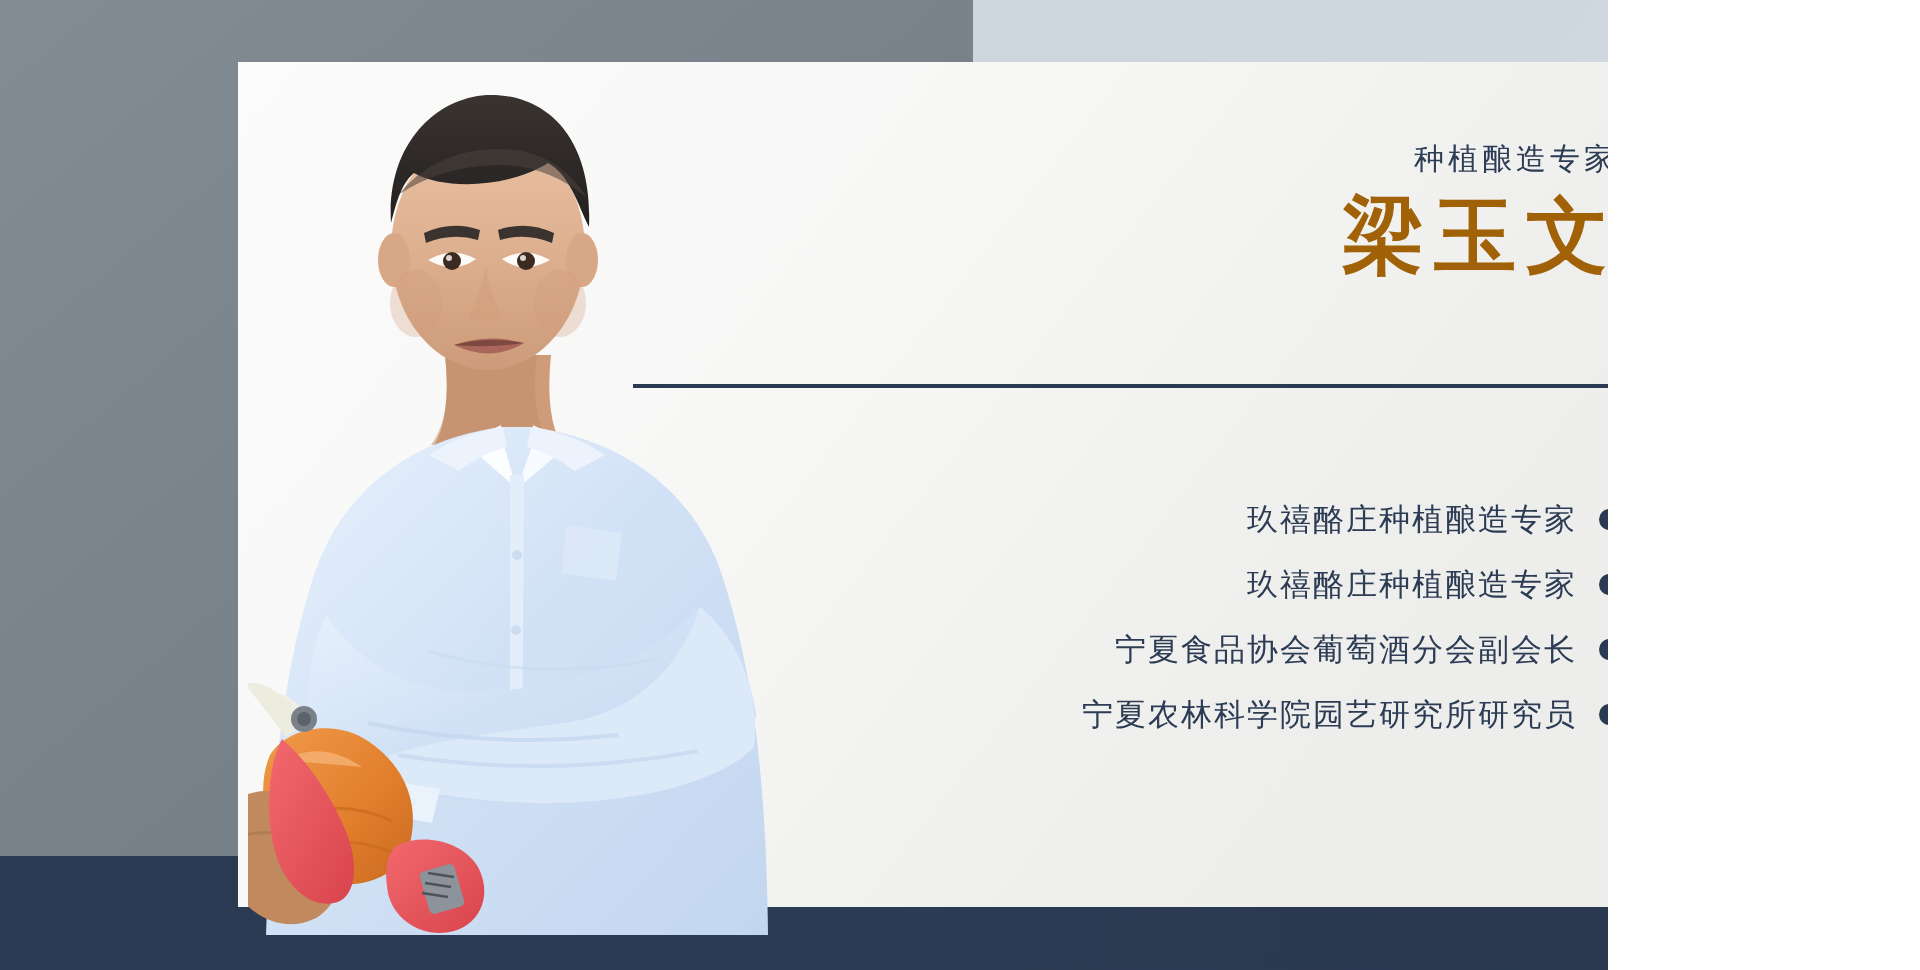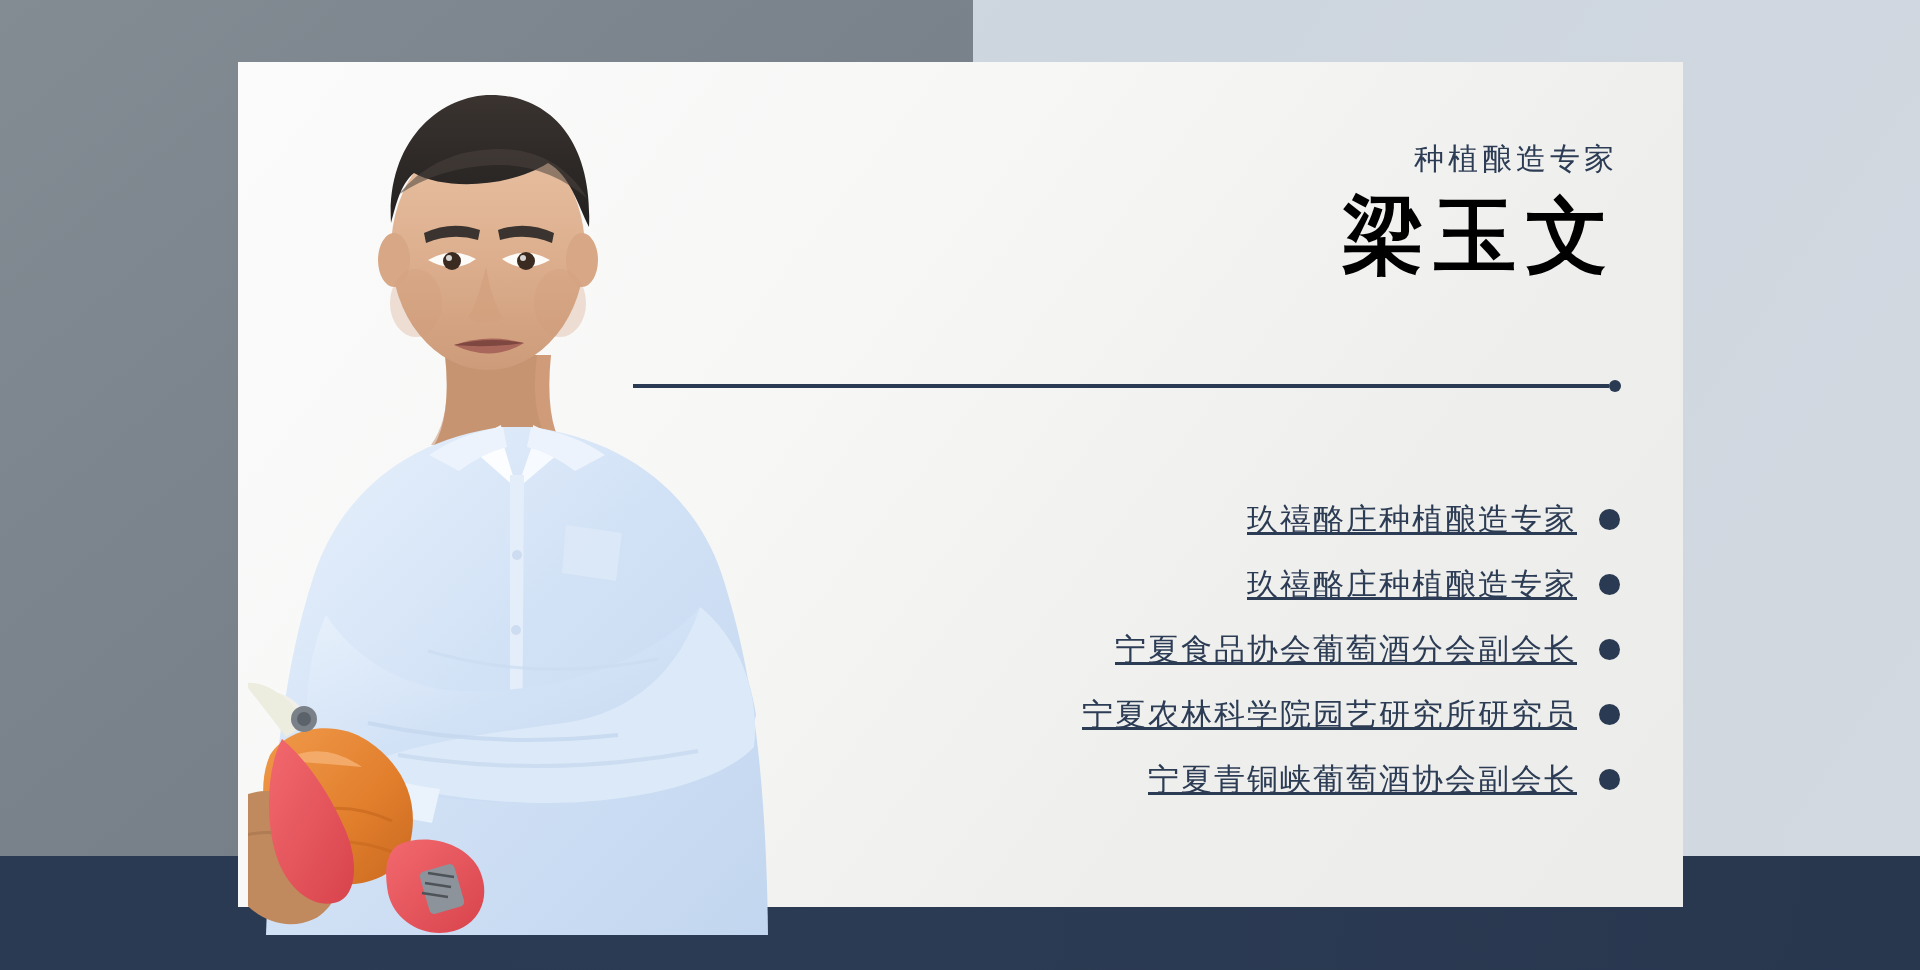--- a/index.html
+++ b/index.html
@@ -4,21 +4,21 @@
 <style>
   * { margin:0; padding:0; box-sizing:border-box; }
   html,body { width:1920px; height:970px; overflow:hidden; }
   body {
     font-family:"Liberation Sans","DejaVu Sans",sans-serif;
     background:#ffffff;
     position:relative;
   }
 
   
-  #stage { position:absolute; inset:0; width:1920px; height:970px; overflow:hidden; }
+  #stage { position:absolute; inset:0; width:1608px; height:970px; overflow:hidden; }
 
   .bg-right {
     position:absolute; left:0; top:0; width:1920px; height:858px;
     background:linear-gradient(125deg,#d3dae2 0%,#cdd5de 45%,#d2d9e1 100%);
   }
   .bg-gray-block {
     position:absolute; left:0; top:0; width:973px; height:858px;
     background:linear-gradient(140deg,#838b93 0%,#7b838c 40%,#717a84 100%);
   }
   .bg-navy-band {
@@ -44,21 +44,21 @@
   .text-col {
     position:absolute; left:700px; top:140px; width:920px;
     text-align:right;
   }
   .subtitle {
     font-size:30px; letter-spacing:4px; color:#2c3c54;
     line-height:1.25; font-weight:400; padding-right:2px;
   }
   .bigname {
     font-family:"Liberation Serif","DejaVu Serif",serif;
-    font-size:82px; font-weight:700; color:#000000;
+    font-size:82px; font-weight:700; color:#a16207;
     letter-spacing:10px; line-height:1.1; margin-top:14px;
     padding-right:2px;
   }
 
   
   .divider-wrap {
     position:absolute; left:633px; top:380px; width:988px; height:12px;
   }
   .divider-line {
     position:absolute; left:0; top:4px; width:976px; height:4px;
@@ -72,21 +72,21 @@
   
   .creds {
     position:absolute; left:700px; top:487px; width:920px;
   }
   .cred-row {
     display:flex; align-items:center; justify-content:flex-end;
     height:65px;
   }
   .cred-text {
     font-size:31px; color:#2c3c54; letter-spacing:2px;
-    line-height:1; white-space:nowrap;text-decoration:underline;
+    line-height:1; white-space:nowrap;
   }
   .cred-dot {
     width:21px; height:21px; border-radius:50%;
     background:#2a3a52; margin-left:22px; flex:0 0 auto;
   }
 </style>
 </head>
 <body>
 
 <div id="stage">
@@ -260,19 +260,15 @@
       <span class="cred-dot"></span>
     </div>
     <div class="cred-row">
       <span class="cred-text">宁夏食品协会葡萄酒分会副会长</span>
       <span class="cred-dot"></span>
     </div>
     <div class="cred-row">
       <span class="cred-text">宁夏农林科学院园艺研究所研究员</span>
       <span class="cred-dot"></span>
     </div>
-    <div class="cred-row">
-      <span class="cred-text">宁夏青铜峡葡萄酒协会副会长</span>
-      <span class="cred-dot"></span>
-    </div>
   </div>
 
 </div>
 
 </body></html>

